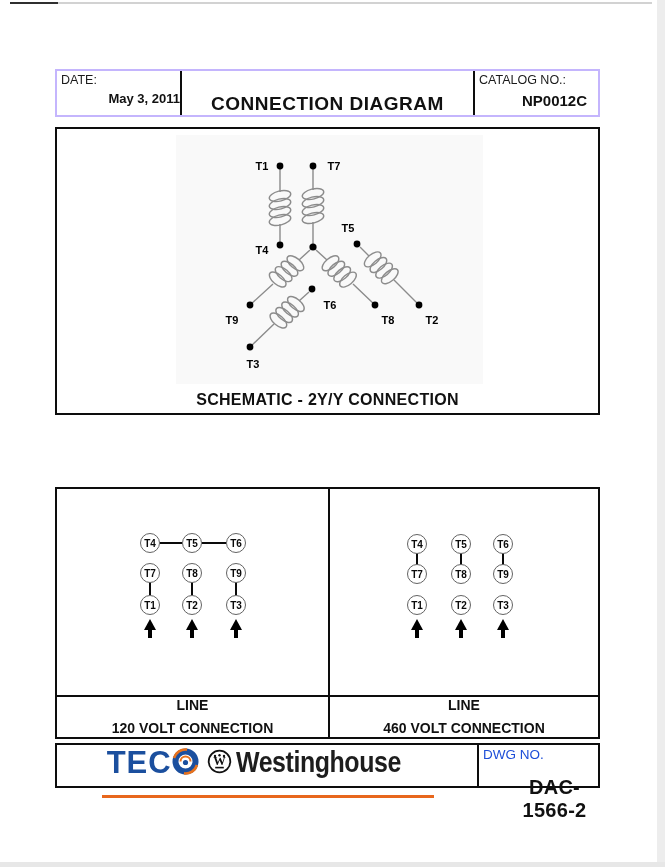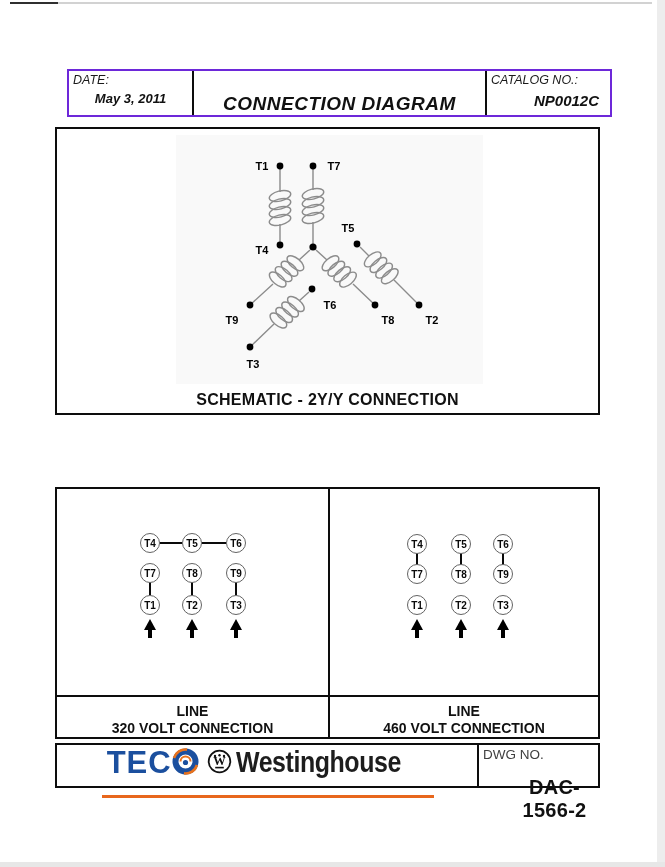--- a/index.html
+++ b/index.html
@@ -5,50 +5,50 @@
   html,body{margin:0;padding:0;background:#fff;}
   .page{position:relative;width:665px;height:867px;background:#ffffff;overflow:hidden;
         font-family:"Liberation Sans",sans-serif;color:#111;}
   
   .scan-top-dark{position:absolute;left:10px;top:2px;width:48px;height:2px;background:#2f2f2f;}
   .scan-top-light{position:absolute;left:58px;top:2px;width:594px;height:1.5px;background:#d2d2d2;}
   .scan-right{position:absolute;right:0;top:0;width:8px;height:867px;background:#ededed;}
   .scan-bottom{position:absolute;left:0;top:862px;width:665px;height:5px;background:#e7e7e7;}
 
   
-  .hdr{position:absolute;left:67px;top:69px;width:545px;height:48px;border:2px solid #6d28d9;
-       box-sizing:border-box;display:flex;font-style:italic;}
+  .hdr{position:absolute;left:55px;top:69px;width:545px;height:48px;border:2px solid #c4b5fd;
+       box-sizing:border-box;display:flex;}
   .hdr-cell{position:relative;box-sizing:border-box;}
   .hdr-date{width:123px;}
   .hdr-title{width:295px;border-left:2px solid #0d0d0d;border-right:2px solid #0d0d0d;
              display:flex;align-items:flex-end;justify-content:center;}
   .hdr-cat{flex:1;}
   .lbl-small{position:absolute;left:4px;top:2px;font-size:12.5px;color:#1a1a1a;}
-  .hdr-date-val{position:absolute;left:0;right:0;top:20px;text-align:center;font-weight:bold;font-size:13px;}
+  .hdr-date-val{position:absolute;left:0;right:0;top:20px;text-align:right;font-weight:bold;font-size:13px;}
   .hdr-title-text{font-size:19px;font-weight:bold;letter-spacing:.5px;}
   .hdr-cat-val{position:absolute;left:0;right:0;top:21px;text-align:center;font-weight:bold;font-size:15px;margin-left:36px;}
 
   
   .schem{position:absolute;left:55px;top:127px;width:545px;height:288px;border:2px solid #0d0d0d;
          box-sizing:border-box;}
   .schem svg{position:absolute;left:0;top:0;}
   .schem-caption{position:absolute;left:0;right:0;bottom:4px;text-align:center;
                  font-size:16px;font-weight:bold;letter-spacing:.3px;}
   .tlabel{position:absolute;transform:translate(-50%,-50%);font-size:11px;font-weight:bold;color:#000;}
 
   
   .across-heading{position:absolute;left:55px;top:458px;width:545px;text-align:center;
                   font-size:20px;font-weight:bold;letter-spacing:.4px;}
   .across{position:absolute;left:55px;top:487px;width:545px;height:252px;border:2px solid #0d0d0d;
           box-sizing:border-box;display:flex;}
   .acol{position:relative;box-sizing:border-box;display:flex;flex-direction:column;}
   .acol-left{width:273px;border-right:2px solid #0d0d0d;}
   .acol-right{flex:1;}
   .adiag{position:relative;height:206px;border-bottom:2px solid #0d0d0d;}
-  .acap{flex:1;display:flex;flex-direction:column;align-items:center;justify-content:flex-end;
+  .acap{flex:1;display:flex;flex-direction:column;align-items:center;justify-content:space-between;
         font-weight:bold;font-size:14px;line-height:17px;}
   .circle{position:absolute;width:20px;height:20px;box-sizing:border-box;border:1.5px solid #636363;
           border-radius:50%;background:#fff;display:flex;align-items:center;justify-content:center;
           font-size:10px;font-weight:bold;color:#0a0a0a;transform:translate(-50%,-50%);z-index:2;}
   .hline{position:absolute;height:2.5px;background:#0a0a0a;z-index:1;}
   .vline{position:absolute;width:2.5px;background:#0a0a0a;z-index:1;}
   .arrow{position:absolute;transform:translateX(-50%);display:flex;flex-direction:column;align-items:center;}
   .arrow-head{width:0;height:0;border-left:6.5px solid transparent;border-right:6.5px solid transparent;
               border-bottom:11px solid #000;}
   .arrow-stem{width:3.2px;height:8px;background:#000;}
@@ -58,21 +58,21 @@
           box-sizing:border-box;display:flex;}
   .f-logo{position:relative;width:420px;display:flex;align-items:center;justify-content:center;}
   .logo-row{display:flex;align-items:center;margin-top:-6px;}
   .teco-txt{font-size:31px;font-weight:bold;letter-spacing:1px;color:#1b4f9e;line-height:1;}
   .teco-o{margin-left:-1px;margin-right:7px;position:relative;top:1px;}
   .wh-mark{margin-right:4px;position:relative;top:1px;}
   .wh-txt{font-size:29px;font-weight:bold;color:#1d1d1d;letter-spacing:-.5px;
           transform:scaleX(.86);transform-origin:left center;line-height:1;white-space:nowrap;}
   .logo-underline{position:absolute;left:45px;top:50px;width:332px;height:3px;background:#e8671c;}
   .f-dwg{position:relative;flex:1;border-left:2px solid #0d0d0d;}
-  .dwg-label{position:absolute;left:4px;top:2px;font-size:13.5px;color:#404040;}
+  .dwg-label{position:absolute;left:4px;top:2px;font-size:13.5px;color:#1d4ed8;}
   .dwg-val{position:absolute;left:0;right:0;top:31px;text-align:center;font-size:20px;font-weight:bold;letter-spacing:.3px;padding-left:32px;}
 </style>
 </head>
 <body>
 
 <div class="page">
   <div class="scan-top-dark"></div>
   <div class="scan-top-light"></div>
   <div class="scan-right"></div>
   <div class="scan-bottom"></div>
@@ -184,21 +184,21 @@
             <div class="arrow-head"></div>
             <div class="arrow-stem"></div>
           </div>
         <div class="arrow" style="left:179px;top:130px">
             <div class="arrow-head"></div>
             <div class="arrow-stem"></div>
           </div>
       </div>
       <div class="acap">
         <span>LINE</span>
-        <span>320 VOLT CONNECTION</span>
+        <span>120 VOLT CONNECTION</span>
       </div>
     </div>
 
     <div class="acol acol-right">
       <div class="adiag">
         <div class="vline" style="left:85.75px;top:63px;height:14px"></div>
         <div class="vline" style="left:129.75px;top:63px;height:14px"></div>
         <div class="vline" style="left:171.75px;top:63px;height:14px"></div>
         <div class="circle" style="left:87px;top:55px">T4</div>
         <div class="circle" style="left:131px;top:55px">T5</div>

